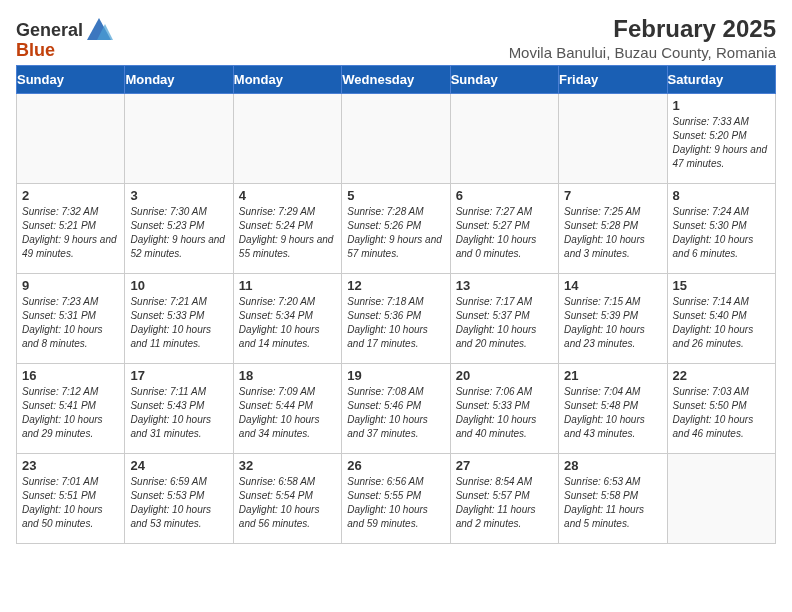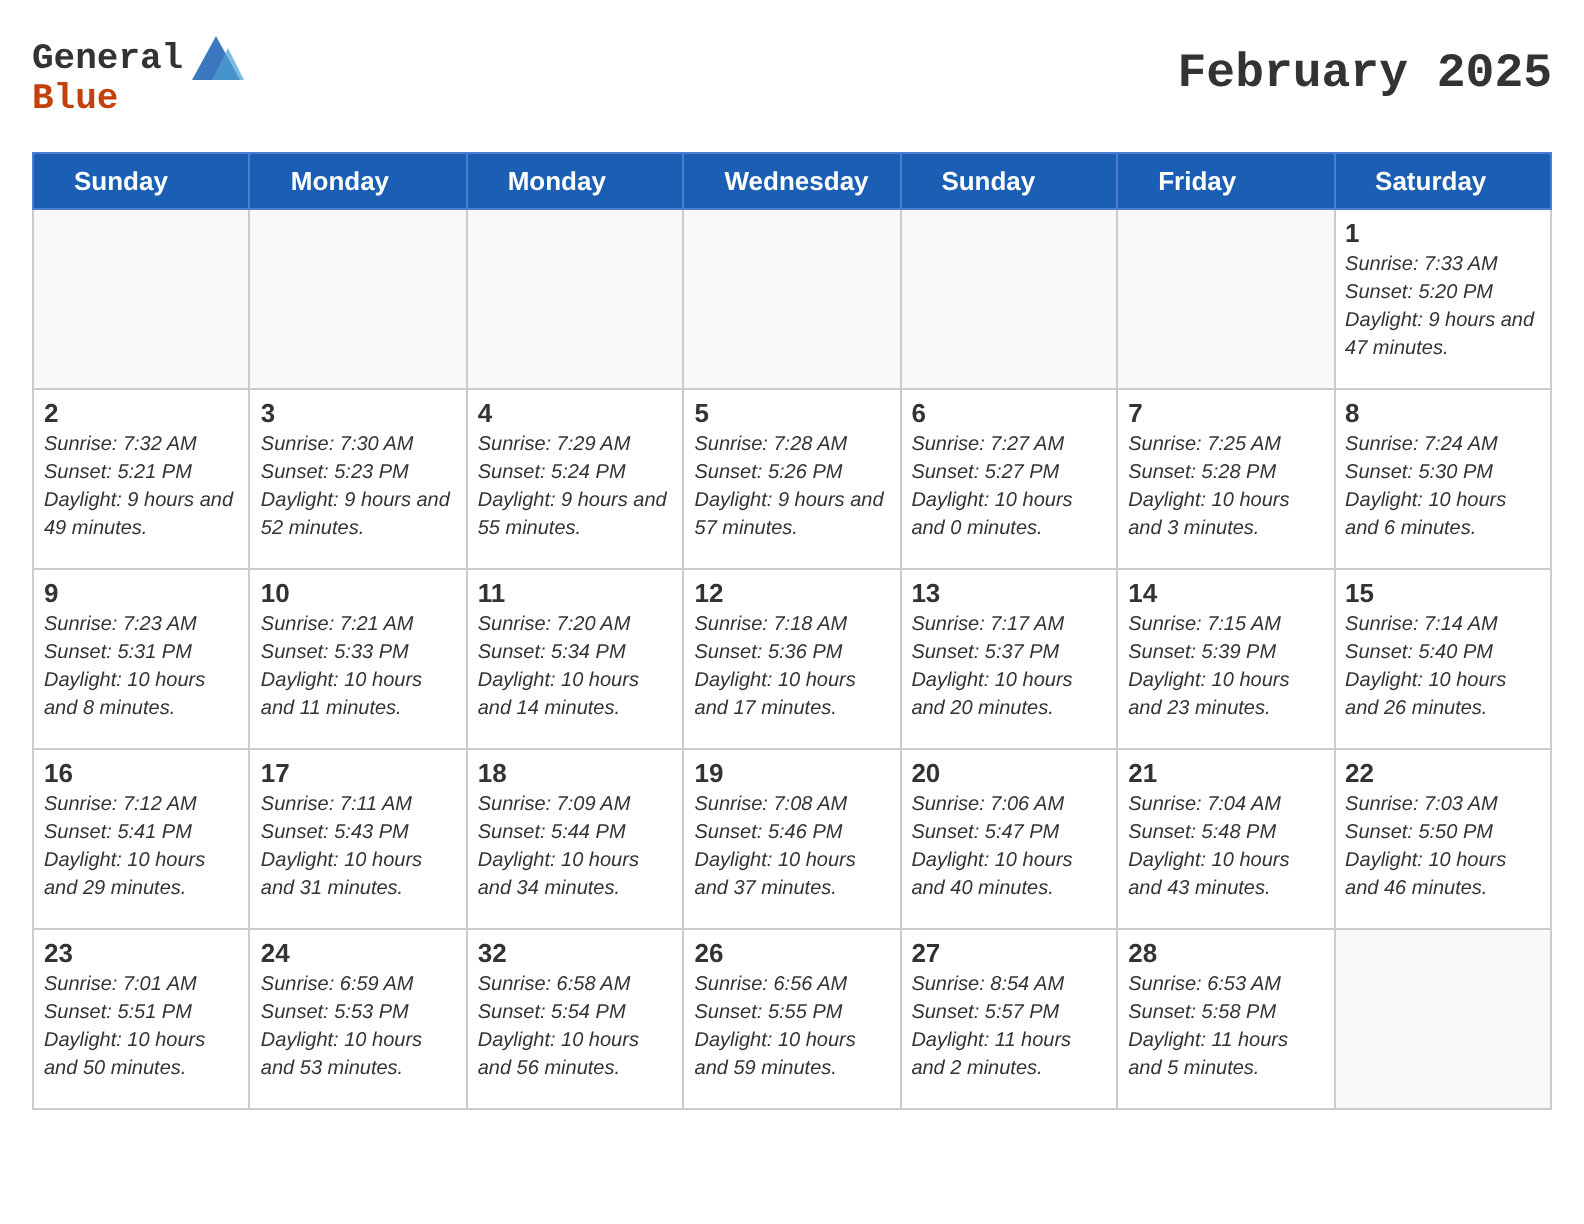--- a/index.html
+++ b/index.html
@@ -6,23 +6,22 @@
     body {
       font-family: Arial, sans-serif;
       background: #fff;
       width: 792px;
       min-height: 612px;
       padding: 16px;
     }
     .header-area {
       display: flex;
       justify-content: space-between;
-      align-items: center;
-      margin-bottom: 16px;
-      font-family: Liberation Mono, monospace;
+      align-items: flex-end;
+      margin-bottom: 4px;
     }
     .logo-icon {
       width: 28px;
       height: 28px;
       margin-left: 2px;
     }
     .title-area {
       text-align: right;
     }
     .month-title {
@@ -39,21 +38,21 @@
     .calendar-table {
       width: 100%;
       border-collapse: collapse;
       table-layout: fixed;
     }
     .calendar-table thead th {
       background-color: #1a5fb4;
       color: #fff;
       font-size: 13px;
       font-weight: bold;
-      padding: 6px 20px;
+      padding: 6px 0;
       text-align: left;
       border: 1px solid #4a7fd4;
     }
     .calendar-table tbody td {
       vertical-align: top;
       border: 1px solid #ccc;
       padding: 4px 5px;
       font-size: 10.5px;
       color: #333;
       height: 90px;
@@ -94,20 +93,21 @@
       <span style="font-size:18px;font-weight:bold;color:#333;">General</span>
       <svg class="logo-icon" viewBox="0 0 28 28" xmlns="http://www.w3.org/2000/svg">
         <polygon points="14,2 26,24 2,24" fill="#1a5fb4" opacity="0.85"></polygon>
         <polygon points="20,8 28,24 12,24" fill="#4a9fd4" opacity="0.7"></polygon>
       </svg>
     </div>
     <span style="font-size:18px;font-weight:bold;color:#c2410c;margin-top:-4px;margin-left:0;">Blue</span>
   </div>
   <div class="title-area">
     <div class="month-title">February 2025</div>
+    <div class="location-title">Movila Banului, Buzau County, Romania</div>
   </div>
 </div>
 
 <table class="calendar-table">
   <thead>
     <tr>
     <th>Sunday</th>
         <th>Monday</th>
         <th>Monday</th>
         <th>Wednesday</th>
@@ -240,21 +240,21 @@
         </td>
         <td>
           <span class="day-number">19</span>
           <div class="day-info">Sunrise: 7:08 AM
 Sunset: 5:46 PM
 Daylight: 10 hours and 37 minutes.</div>
         </td>
         <td>
           <span class="day-number">20</span>
           <div class="day-info">Sunrise: 7:06 AM
-Sunset: 5:47 PM
+Sunset: 5:33 PM
 Daylight: 10 hours and 40 minutes.</div>
         </td>
         <td>
           <span class="day-number">21</span>
           <div class="day-info">Sunrise: 7:04 AM
 Sunset: 5:48 PM
 Daylight: 10 hours and 43 minutes.</div>
         </td>
         <td>
           <span class="day-number">22</span>

